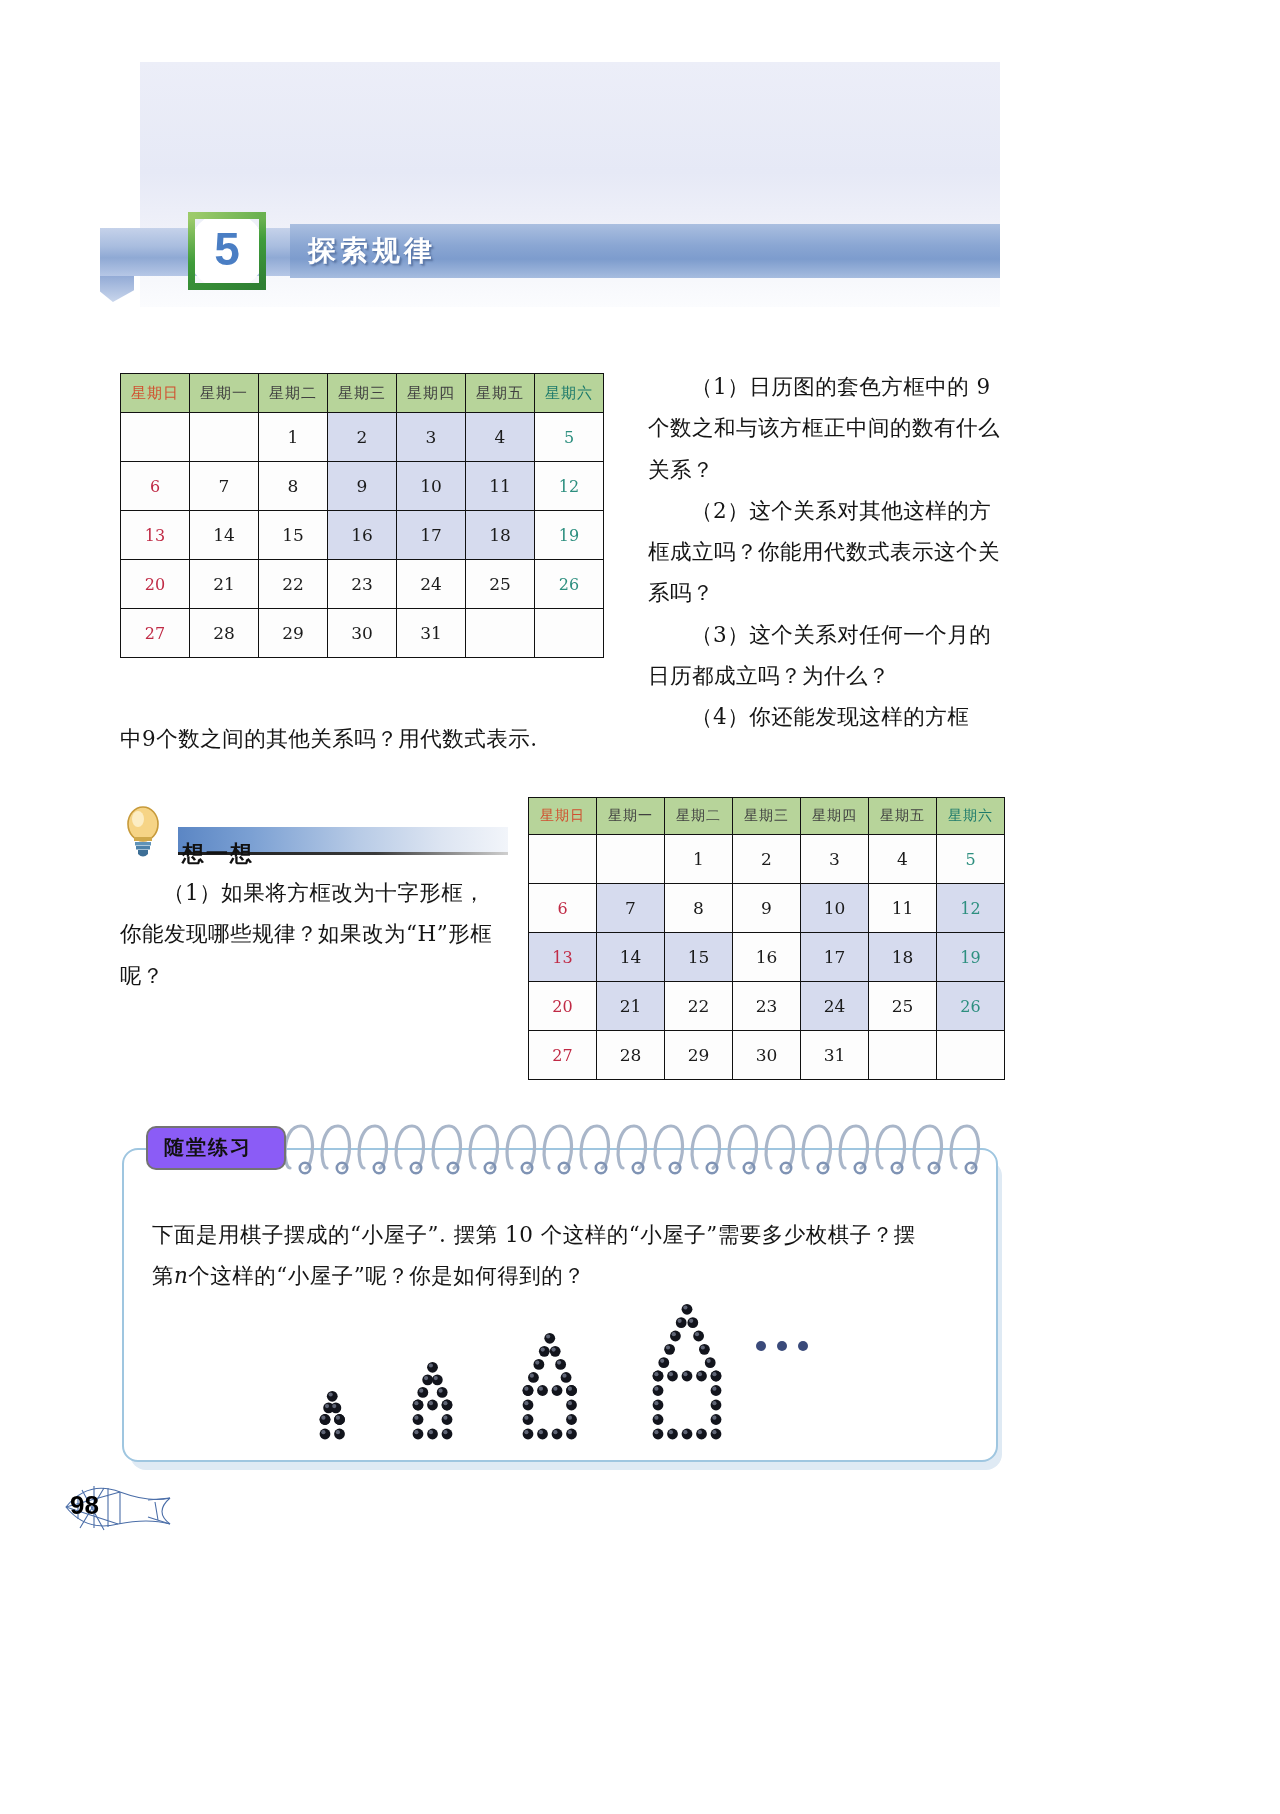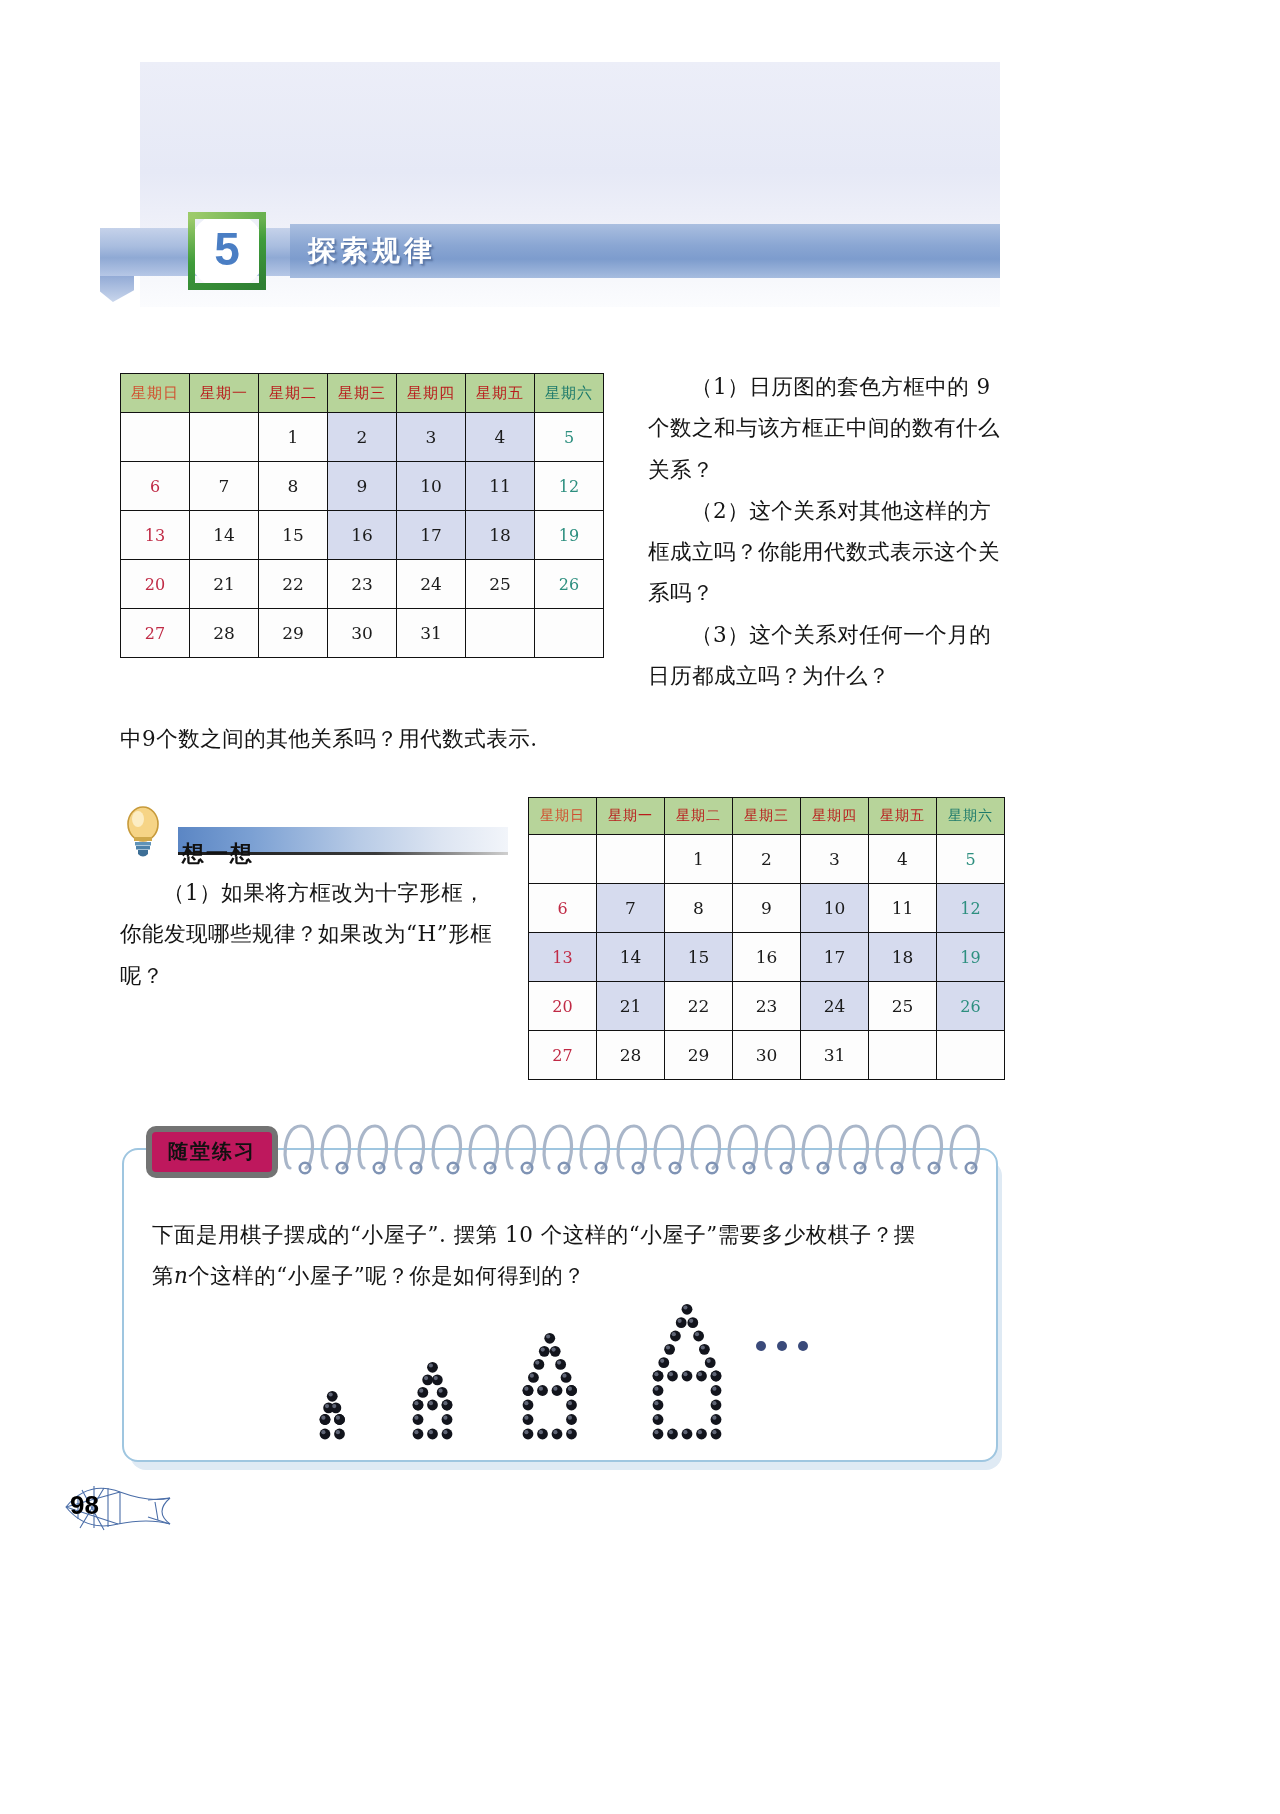--- a/index.html
+++ b/index.html
@@ -59,21 +59,21 @@
   }
 
   
   table.cal { border-collapse:collapse; position:absolute; }
   table.cal td, table.cal th {
     border:1.6px solid #111; padding:0; text-align:center;
     font-family:"DejaVu Serif", serif;
   }
   table.cal th {
     background:#b7d49a;
-    font-size:15px; color:#b91c1c; font-weight:normal;
+    font-size:15px; color:#404040; font-weight:normal;
     letter-spacing:1px;
   }
   table.cal th.sun { color:#d1502f; }
   table.cal th.sat { color:#1d7a6b;margin-left:22px; }
   table.cal td { font-size:17px; color:#1b1b1b; background:#fdfdfd; }
   table.cal td.hl { background:#d6dbee; }
   table.cal td.sun { color:#c02a45; font-size:16px; }
   table.cal td.sat { color:#2d8f7f; font-size:16px; }
 
   #cal1 { left:120px; top:373px; }
@@ -118,22 +118,22 @@
     position:absolute; left:122px; top:1148px; width:872px; height:310px;
     border:2px solid #9fc6e0; border-radius:16px;
     background:#ffffff;
   }
   #prac-shadow{
     position:absolute; left:130px; top:1160px; width:872px; height:310px;
     border-radius:16px; background:#dfeaf4; z-index:-1;
   }
   .prac-tag {
     position:absolute; left:146px; top:1126px;
-    padding:6px 16px 7px 16px; background:#be185d;
-    border:6px solid #737373; border-radius:10px;
+    padding:6px 32px 7px 16px; background:#8b5cf6;
+    border:2px solid #737373; border-radius:10px;
     font-family:"Liberation Sans", sans-serif;
     font-size:20px; font-weight:bold; color:#111; letter-spacing:2px;
   }
   .spiral { position:absolute; left:282px; top:1118px; width:712px; height:60px; }
   .prac-text { position:absolute; left:152px; top:1214px; width:810px; }
   .dots-area { position:absolute; left:150px; top:1272px; width:800px; height:180px; }
   .ellipsis { position:absolute; left:756px; top:1341px; display:flex; gap:11px; }
   .ellipsis i { width:10px; height:10px; border-radius:50%; background:#3a4a7a; display:block; }
 
   
@@ -217,20 +217,21 @@
         <td class=""></td>
         <td class=""></td>
       </tr>
     </tbody>
 </table>
 
 <div id="qcol" class="bodytext">
   <div class="indent">（1）日历图的套色方框中的 9 个数之和与该方框正中间的数有什么关系？</div>
   <div class="indent">（2）这个关系对其他这样的方框成立吗？你能用代数式表示这个关系吗？</div>
   <div class="indent">（3）这个关系对任何一个月的日历都成立吗？为什么？</div>
+  <div class="indent">（4）你还能发现这样的方框</div>
 </div>
 <div id="qtail" class="bodytext">中9个数之间的其他关系吗？用代数式表示.</div>
 
 <div id="think-head">
   <svg class="bulb" viewBox="0 0 46 56">
     <ellipse cx="23" cy="21" rx="15" ry="17" fill="#f6d486" stroke="#c79a3a" stroke-width="1.6"></ellipse>
     <ellipse cx="18" cy="16" rx="6" ry="8" fill="#fdf1cf" opacity="0.85"></ellipse>
     <path d="M14 34 h18 v4 h-18 z" fill="#cfa84a"></path>
     <path d="M15 39 h16 v3.5 h-16 z" fill="#5f93b8"></path>
     <path d="M16 43 h14 v3.5 h-14 z" fill="#4d82aa"></path>

